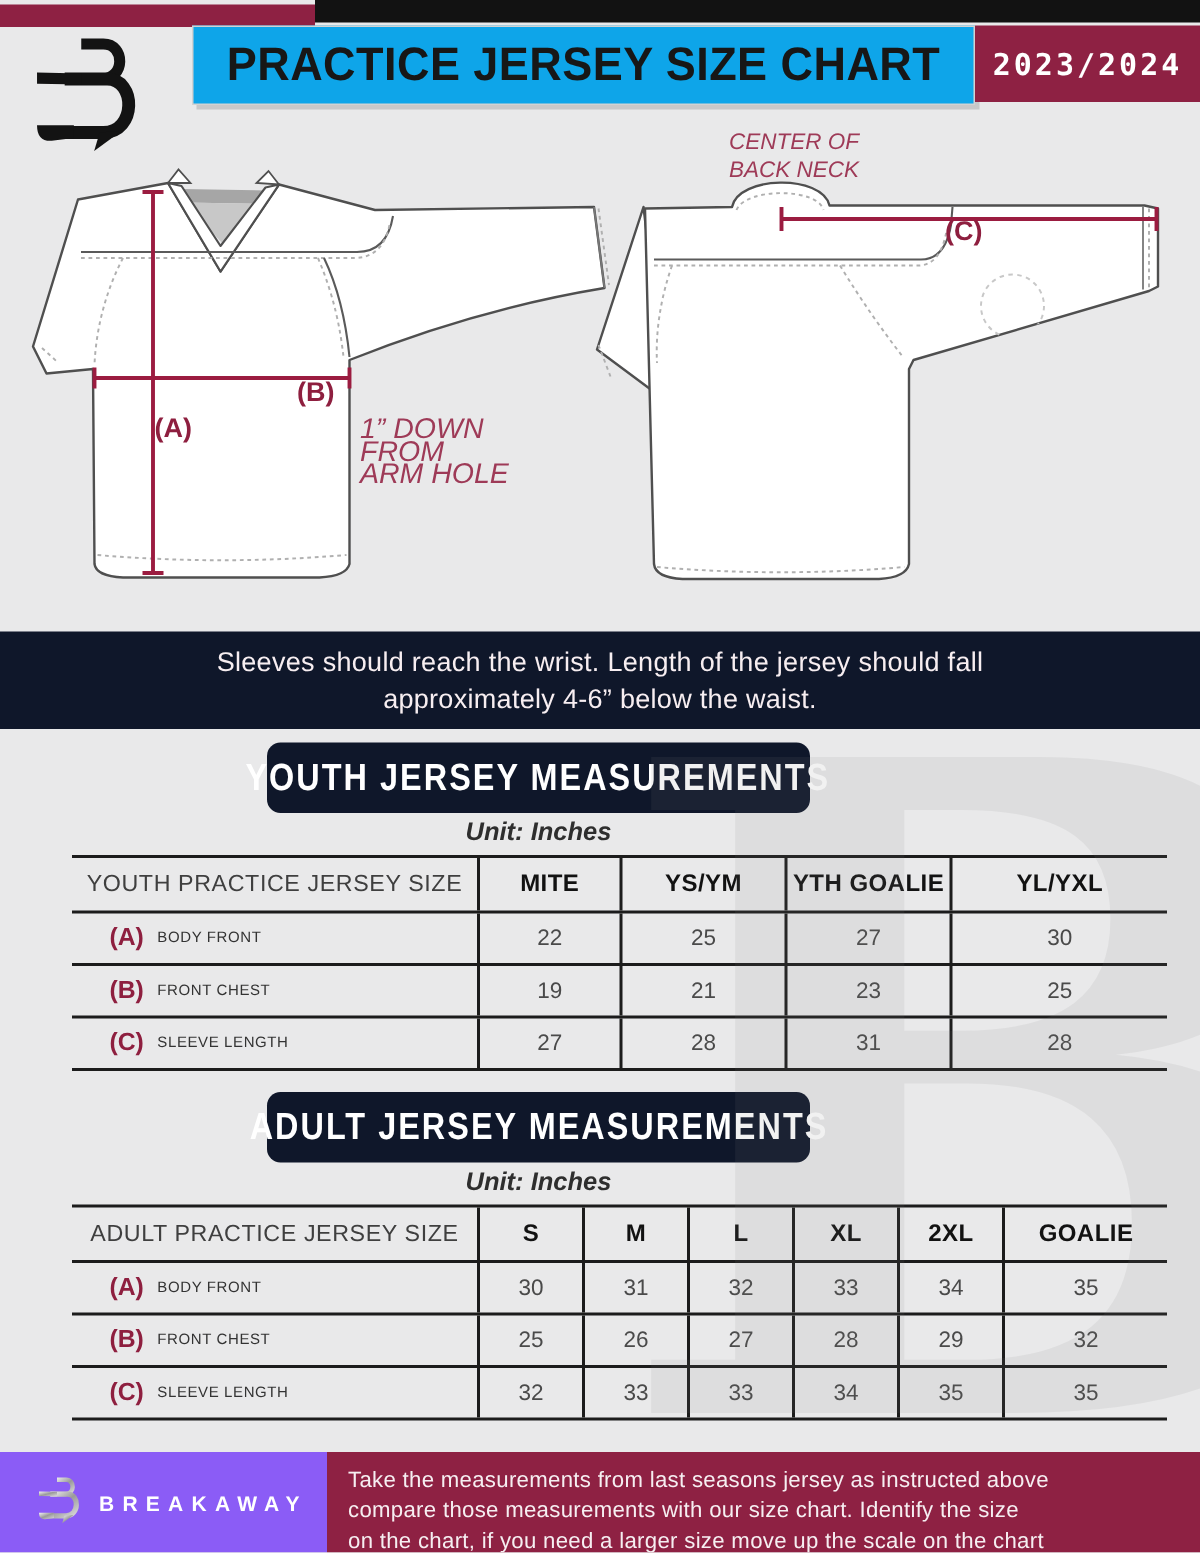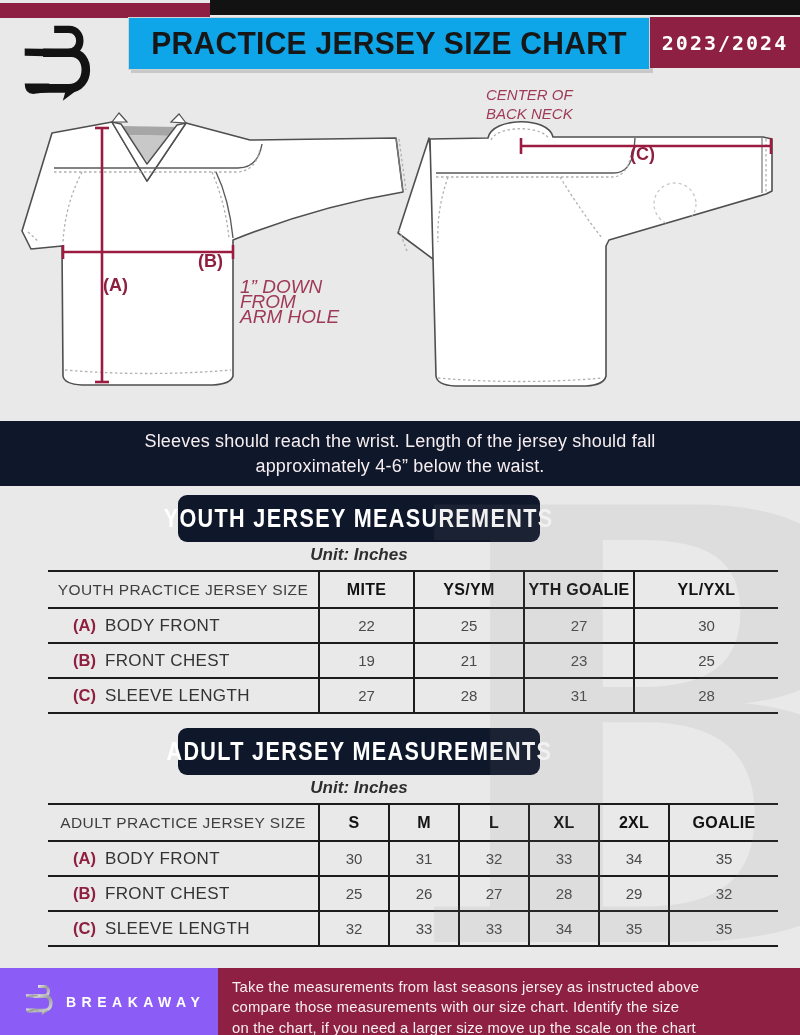--- a/index.html
+++ b/index.html
@@ -62,21 +62,21 @@
   .trow{display:grid;border-top:2px solid #1c1c1c;}
   #youth-table .trow{grid-template-columns:270px 95px 110px 110px 145px;}
   #adult-table .trow{grid-template-columns:270px 70px 70px 70px 70px 70px 110px;}
   .trow.hdr{height:35px;} .trow.bdy{height:33px;}
   .cell{display:flex;align-items:center;justify-content:center;}
   .cell:not(:first-child){border-left:2px solid #1c1c1c;}
   .cell.lab{justify-content:flex-start;padding-left:25px;}
   .th-first{font-size:15.5px;color:#3f3f3f;letter-spacing:.4px;}
   .th{font-weight:700;font-size:16px;color:#121212;letter-spacing:.3px;}
   .rk{font-weight:700;font-size:16.5px;color:#8e1f3f;margin-right:9px;}
-  .rl{font-size:17px;color:#333;letter-spacing:.4px;}
+  .rl{font-size:10px;color:#333;letter-spacing:.4px;}
   .val{font-size:15px;color:#4a4a4a;}
 
   
   #wm{left:388px;top:497px;width:412px;height:466px;overflow:hidden;pointer-events:none;z-index:6;}
   #wm span{
     display:block;font-family:"DejaVu Serif",serif;font-weight:700;
     font-size:600px;line-height:470px;color:rgba(125,125,125,.11);margin-left:18px;
   }
 
   

